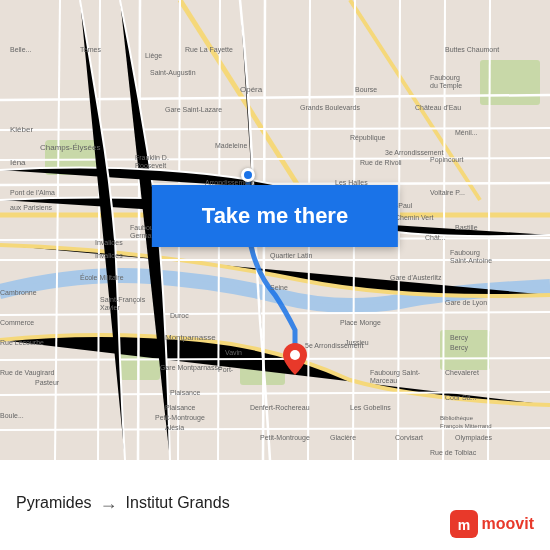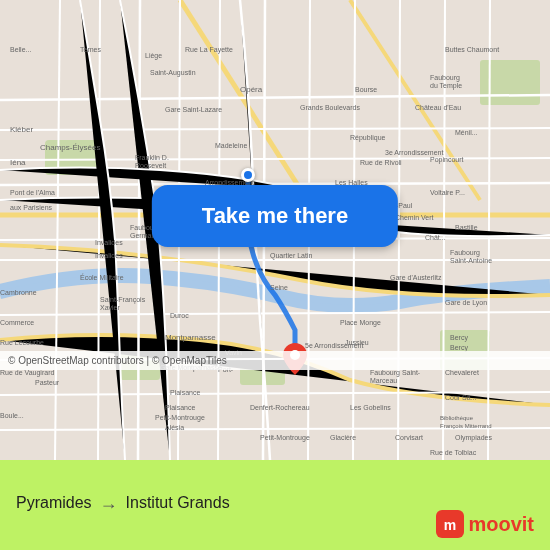--- a/index.html
+++ b/index.html
@@ -30,21 +30,21 @@
     #take-me-there-btn {
       position: absolute;
       left: 50%;
       top: 47%;
       transform: translate(-50%, -50%);
       background: #1a73e8;
       color: white;
       font-size: 22px;
       font-weight: bold;
       border: none;
-      border-radius: 16px;
+      border-radius: 0;
       padding: 18px 50px;
       cursor: pointer;
       white-space: nowrap;
       box-shadow: 0 2px 8px rgba(0,0,0,0.3);
       z-index: 10;
     }
 
     
     .map-pin {
       position: absolute;
@@ -78,21 +78,21 @@
       z-index: 11;
     }
 
     
     #bottom-bar {
       position: absolute;
       bottom: 0;
       left: 0;
       right: 0;
       height: 90px;
-      background: #bef264;
+      background: #ffffff;
       display: flex;
       flex-direction: column;
       justify-content: center;
       padding: 0 16px;
     }
 
     #route-row {
       display: flex;
       align-items: center;
       gap: 8px;
@@ -113,21 +113,21 @@
     #moovit-logo {
       position: absolute;
       bottom: 12px;
       right: 16px;
       display: flex;
       align-items: center;
       gap: 4px;
     }
 
     .moovit-text {
-      font-size: 20px;
+      font-size: 16px;
       font-weight: bold;
       color: #e8392a;
     }
 
     .moovit-icon {
       width: 28px;
       height: 28px;
     }
   </style>
 </head>
@@ -275,23 +275,20 @@
 
   <div class="blue-dot" style="left: 241px; top: 168px;"></div>
 
   <svg class="map-pin" style="position:absolute; left:283px; top:343px;" viewBox="0 0 24 32" xmlns="http://www.w3.org/2000/svg">
     <path d="M12 0C5.4 0 0 5.4 0 12c0 8.4 12 20 12 20s12-11.6 12-20C24 5.4 18.6 0 12 0z" fill="#e8392a"></path>
     <circle cx="12" cy="12" r="5" fill="white"></circle>
   </svg>
 
   <button id="take-me-there-btn">Take me there</button>
 
-  <div id="copyright-bar">
-    <span>© OpenStreetMap contributors | © OpenMapTiles</span>
-  </div>
 </div>
 
 <div id="bottom-bar">
   <div id="route-row">
     <span class="route-label">Pyramides</span>
     <span class="route-arrow">→</span>
     <span class="route-label">Institut Grands</span>
   </div>
 
   <div id="moovit-logo">

